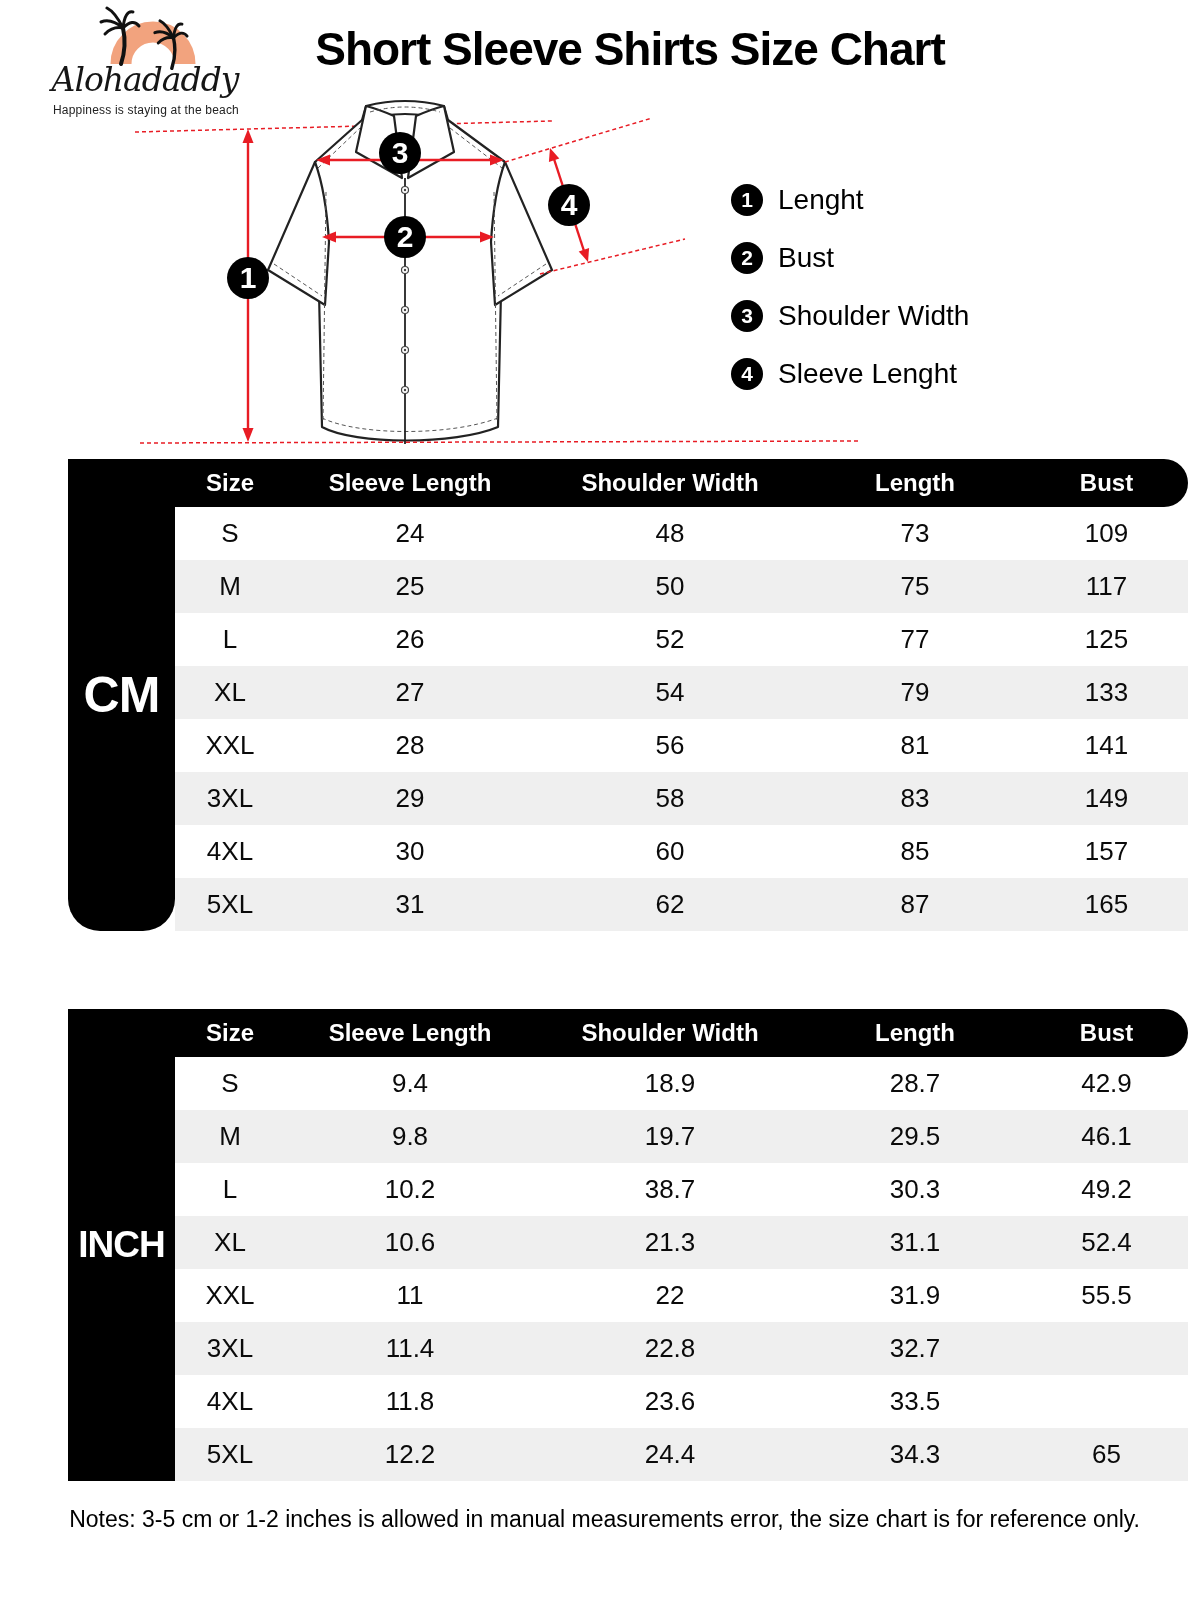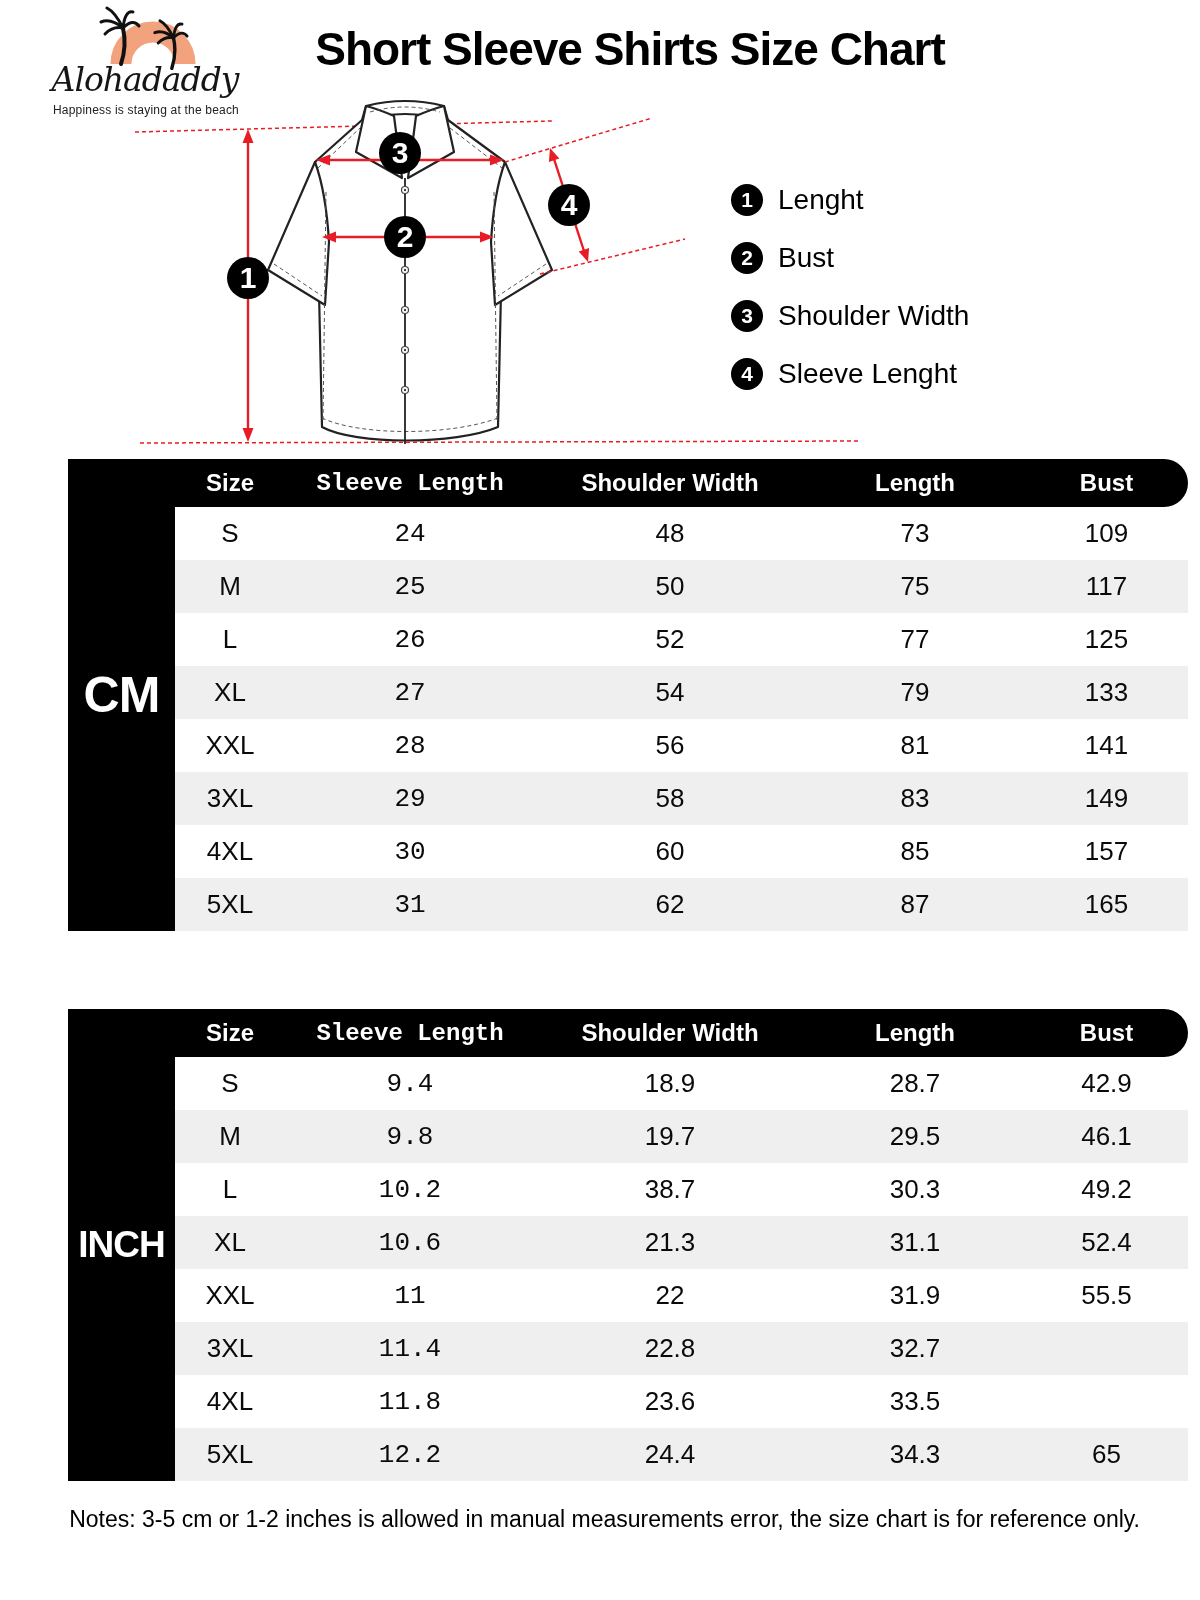--- a/index.html
+++ b/index.html
@@ -35,31 +35,31 @@
   .legend-num{width:32px;height:32px;border-radius:50%;background:#000;color:#fff;
     font-weight:bold;font-size:21px;display:flex;align-items:center;justify-content:center;flex:0 0 32px;}
   .legend-label{font-size:28px;color:#000;white-space:nowrap;}
 
   
   .size-table{position:absolute;left:48px;width:1120px;margin-left:20px;}
   #table-cm{top:459px;}
   #table-inch{top:1009px;}
   .unit-col{position:absolute;left:0;top:0;bottom:0;width:107px;background:#000;
     display:flex;align-items:center;justify-content:center;color:#fff;font-weight:bold;}
-  .unit-cm{font-size:50px;letter-spacing:-1px;}
+  .unit-cm{font-size:50px;letter-spacing:-1px;border-radius:32px;}
   .unit-inch{font-size:37px;letter-spacing:-1px;}
   .tbl-header{position:relative;height:48px;background:#000;border-radius:0 26px 26px 0;
     display:flex;align-items:center;padding-left:107px;box-sizing:border-box;}
   .hcell{color:#fff;font-weight:bold;font-size:24px;display:flex;align-items:center;
     justify-content:center;height:100%;}
   .tbl-rows{margin-left:107px;}
   .trow{display:flex;height:53px;background:#fff;}
   .trow.alt{background:#efefef;}
   .tcell{font-size:26px;display:flex;align-items:center;justify-content:center;height:100%;color:#0a0a0a;}
-  .c0{width:110px;}.c1{width:250px;font-family:Liberation Mono, monospace;}.c2{width:270px;}.c3{width:220px;}.c4{width:163px;}
+  .c0{width:110px;}.c1{width:250px;}.c2{width:270px;}.c3{width:220px;}.c4{width:163px;}
 
   
   #notes{position:absolute;left:0;top:1506px;width:1140px;text-align:right;font-size:23px;color:#000;}
 </style>
 </head>
 <body>
 
 <div id="logo">
   <svg id="logo-mark" viewBox="0 0 240 64">
     <path d="M96,58 A32,32 0 0 1 160,58" fill="none" stroke="#f2a37e" stroke-width="21"></path>

